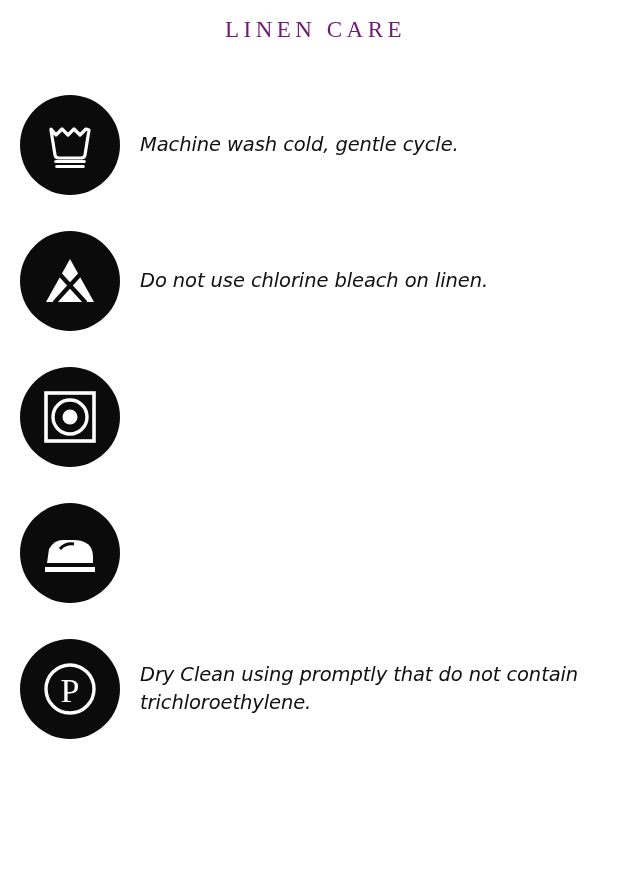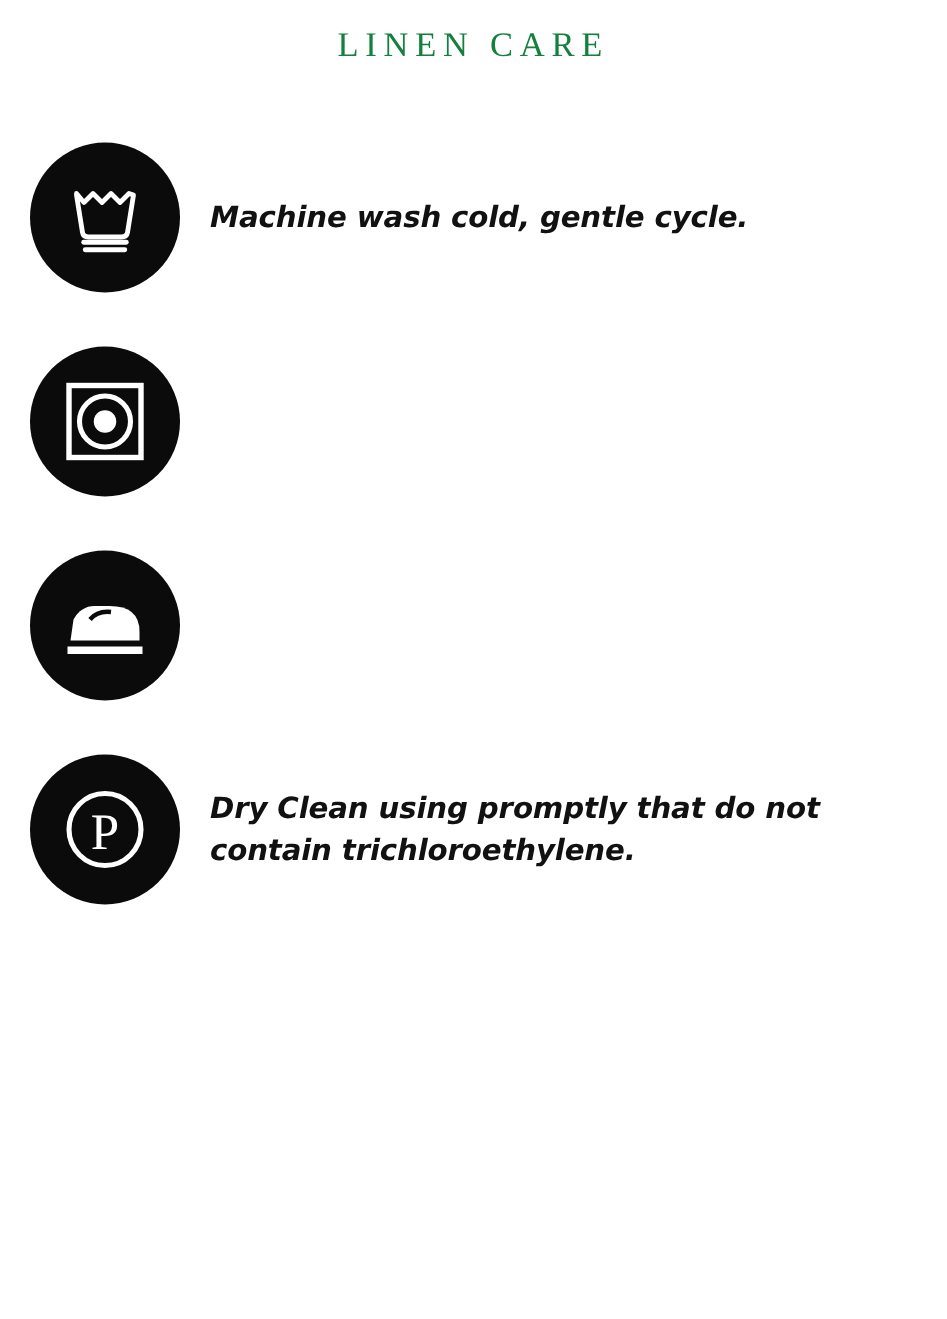--- a/index.html
+++ b/index.html
@@ -18,21 +18,21 @@
     position: relative;
     width: 631px;
     height: 879px;
     box-sizing: border-box;
   }
   .title {
     text-align: center;
     font-family: "Liberation Serif", serif;
     font-size: 23px;
     letter-spacing: 4.5px;
-    color: #15803d;
+    color: #701a75;
     padding-top: 2px;
     font-weight: 400;
     line-height: 1.1;
   }
   .care-list {
     margin-top: 46px;
   }
   .care-row {
     display: flex;
     align-items: flex-start;
@@ -55,21 +55,20 @@
     display: flex;
     align-items: center;
     justify-content: center;
   }
   .text-cell {
     flex: 1 1 auto;
     padding-right: 14px;
     display: flex;
     align-items: center;
     min-height: 112px;
-    font-weight: bold;
   }
   .care-text {
     font-family: "DejaVu Sans", sans-serif;
     font-style: italic;
     font-size: 19.5px;
     line-height: 1.42;
     color: #111111;
     letter-spacing: -0.1px;
   }
   
@@ -98,20 +97,35 @@
             <line x1="16.8" y1="47.5" x2="45.2" y2="47.5" stroke="#ffffff" stroke-width="3.2" stroke-linecap="round"></line>
             <line x1="17.8" y1="52.5" x2="44.2" y2="52.5" stroke="#ffffff" stroke-width="3.2" stroke-linecap="round"></line>
           </svg>
         </div>
       </div>
       <div class="text-cell">
         <p class="care-text">Machine wash cold, gentle cycle.</p>
       </div>
     </div>
 
+    <div class="care-row row-bleach">
+      <div class="icon-cell">
+        <div class="badge">
+          <svg width="64" height="62" viewBox="0 0 64 62" aria-hidden="true">
+            <path d="M32 9 L56 52 L8 52 Z" fill="#ffffff"></path>
+
+            <line x1="17" y1="52" x2="47" y2="19" stroke="#0b0b0b" stroke-width="4.2" stroke-linecap="round"></line>
+            <line x1="47" y1="52" x2="17" y2="19" stroke="#0b0b0b" stroke-width="4.2" stroke-linecap="round"></line>
+          </svg>
+        </div>
+      </div>
+      <div class="text-cell">
+        <p class="care-text">Do not use chlorine bleach on linen.</p>
+      </div>
+    </div>
 
     <div class="care-row row-dry">
       <div class="icon-cell">
         <div class="badge">
           <svg width="64" height="64" viewBox="0 0 64 64" aria-hidden="true">
             <rect x="8" y="8" width="48" height="48" fill="none" stroke="#ffffff" stroke-width="3.6"></rect>
             <circle cx="32" cy="32" r="17" fill="none" stroke="#ffffff" stroke-width="3.4"></circle>
             <circle cx="32" cy="32" r="7.5" fill="#ffffff"></circle>
           </svg>
         </div>

